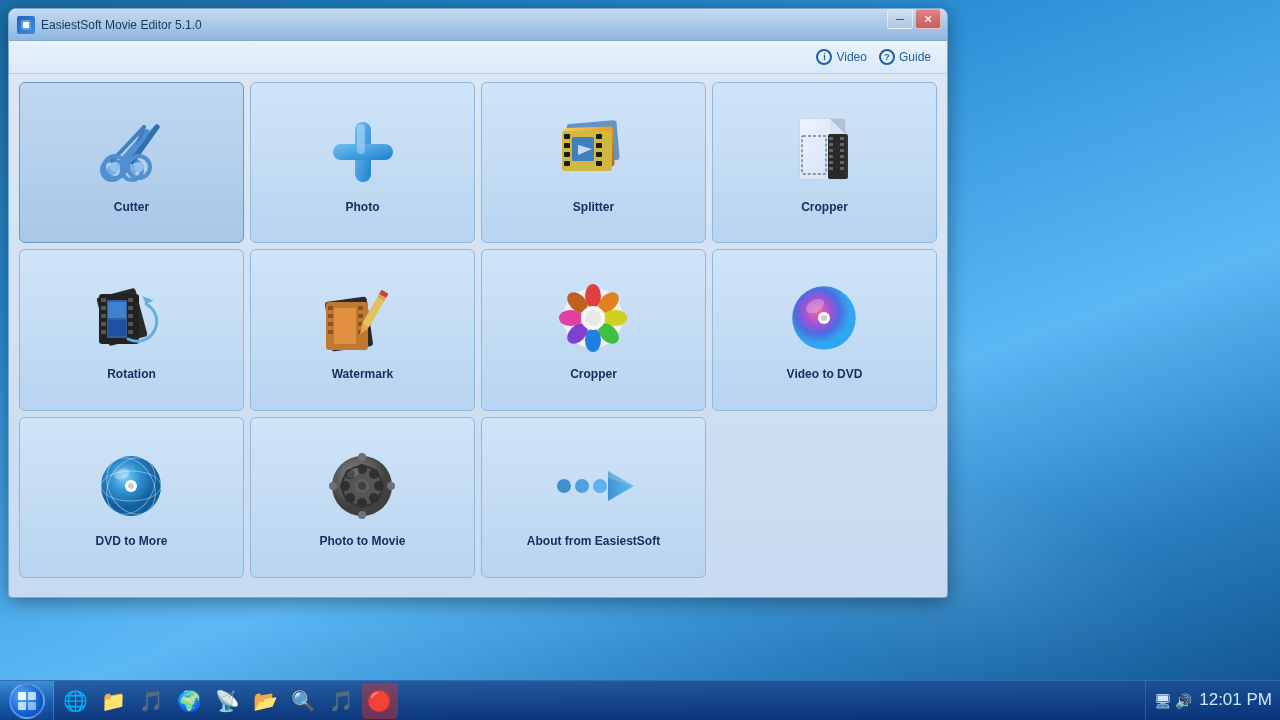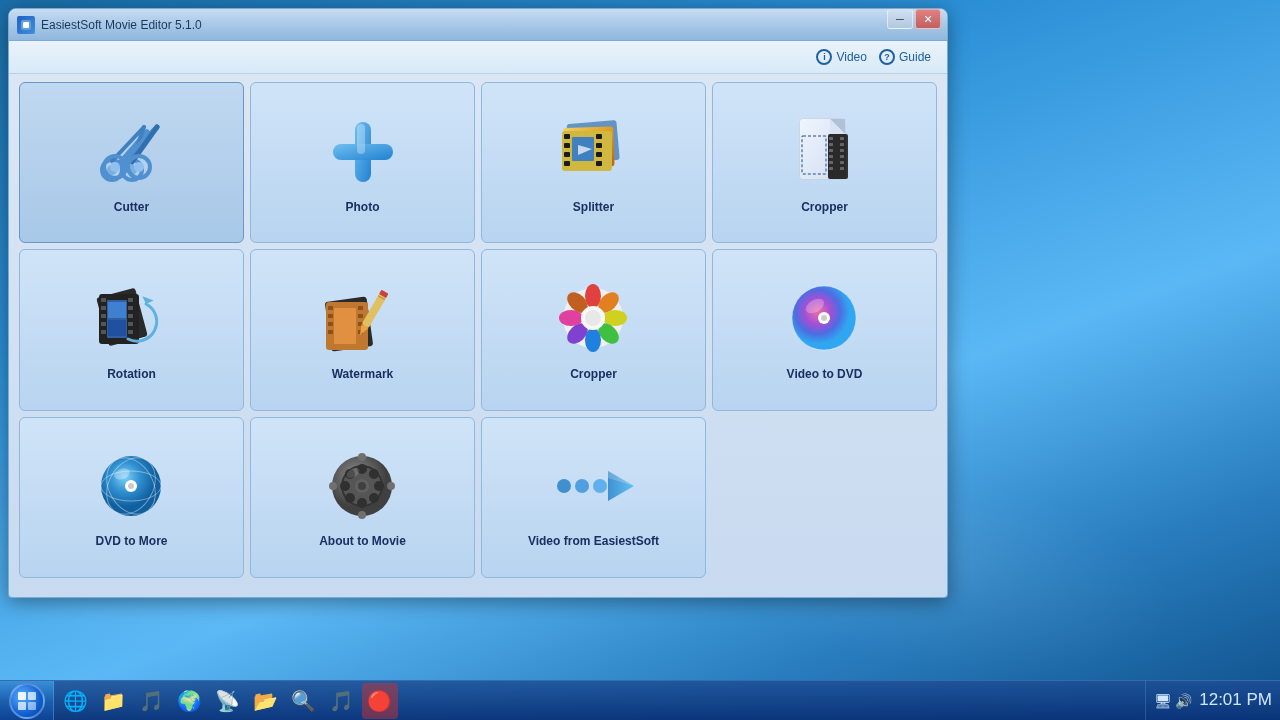--- a/index.html
+++ b/index.html
@@ -590,21 +590,21 @@
           <circle cx="37" cy="37" r="4" fill="#404040"></circle>
 
           <circle cx="37" cy="8" r="4" fill="#707070"></circle>
           <circle cx="37" cy="66" r="4" fill="#707070"></circle>
           <circle cx="8" cy="37" r="4" fill="#707070"></circle>
           <circle cx="66" cy="37" r="4" fill="#707070"></circle>
 
           <ellipse cx="28" cy="24" rx="7" ry="4" fill="rgba(255,255,255,0.15)" transform="rotate(-30,28,24)"></ellipse>
         </svg>
       </div>
-      <span class="grid-item-label">About to Movie</span>
+      <span class="grid-item-label">Photo to Movie</span>
     </div>
 
     <div class="grid-item">
       <div class="icon-container">
         <svg width="80" height="60" viewBox="0 0 80 60">
           <defs>
             <linearGradient id="arrowGrad" x1="0%" y1="0%" x2="100%" y2="0%">
               <stop offset="0%" style="stop-color:#4090d0"></stop>
               <stop offset="100%" style="stop-color:#60c0f0"></stop>
             </linearGradient>
@@ -612,21 +612,21 @@
 
           <circle cx="10" cy="30" r="7" fill="#4090d0"></circle>
           <circle cx="28" cy="30" r="7" fill="#50a0e0"></circle>
           <circle cx="46" cy="30" r="7" fill="#60b0f0"></circle>
 
           <polygon points="54,15 80,30 54,45" fill="url(#arrowGrad)"></polygon>
 
           <polygon points="54,15 80,30 54,22" fill="rgba(255,255,255,0.2)"></polygon>
         </svg>
       </div>
-      <span class="grid-item-label">Video from EasiestSoft</span>
+      <span class="grid-item-label">About from EasiestSoft</span>
     </div>
 
   </div>
 </div>
 
 <div class="taskbar">
   <button class="start-btn">
     <div class="start-orb">
       <svg width="22" height="22" viewBox="0 0 22 22">
         <rect x="2" y="2" width="8" height="8" rx="1" fill="rgba(255,255,255,0.9)"></rect>

